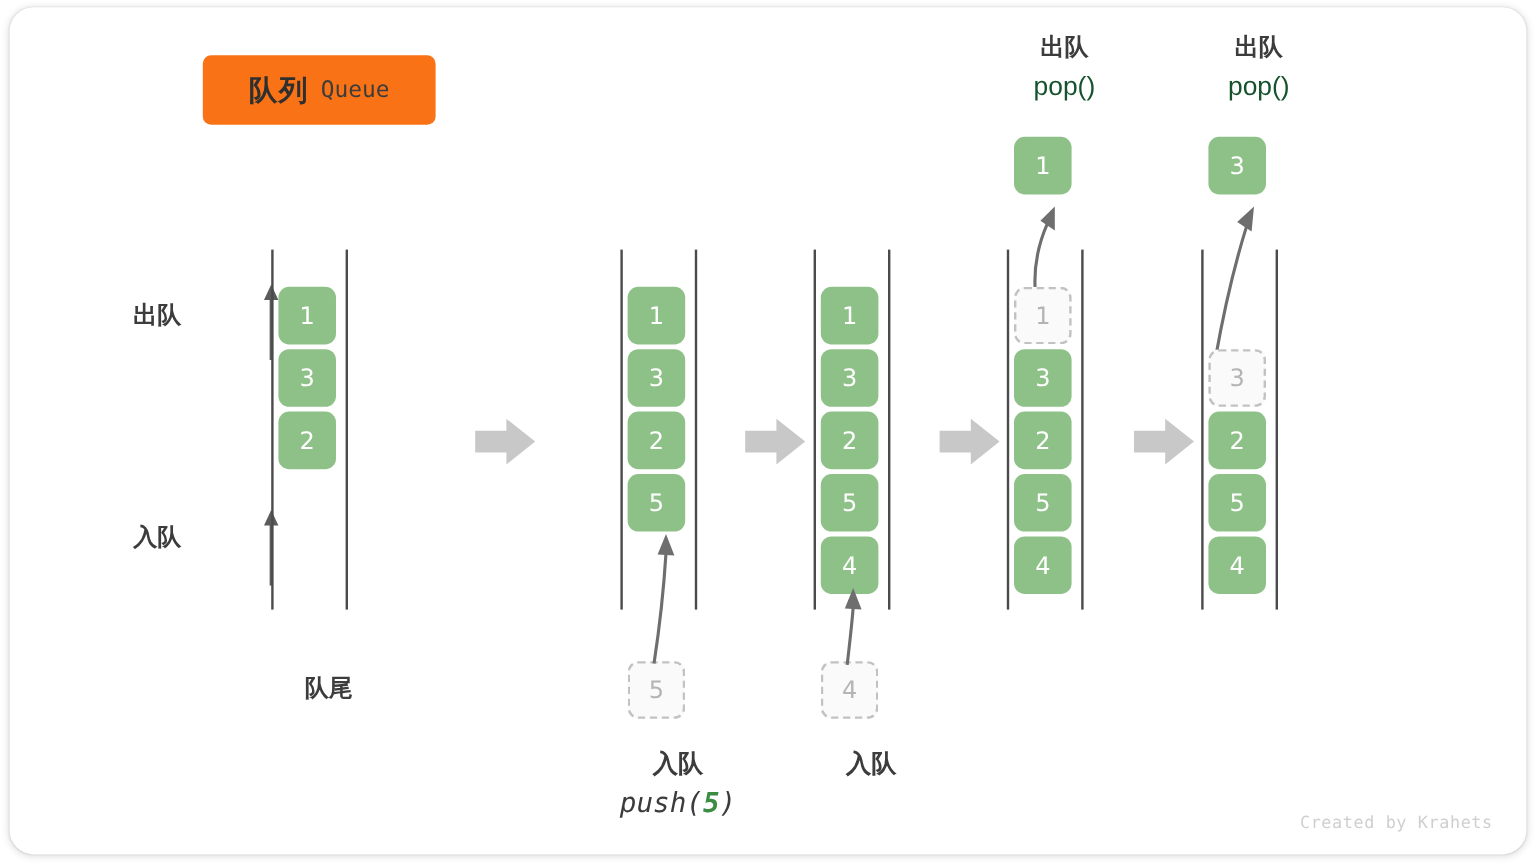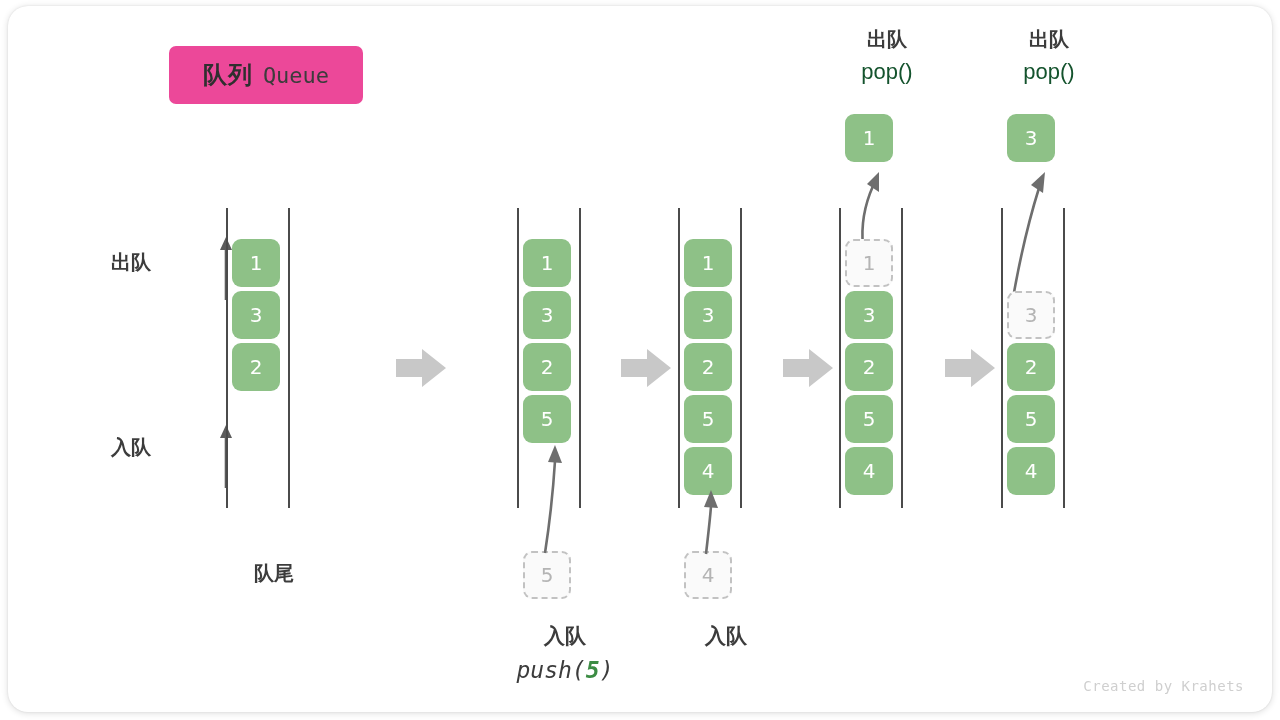--- a/index.html
+++ b/index.html
@@ -31,36 +31,36 @@
     height: 706px;
   }
 
   
   #title-badge {
     position: absolute;
     left: 161px;
     top: 40px;
     width: 194px;
     height: 58px;
-    background: #ec4899;
+    background: #f97316;
     border-radius: 7px;
     display: flex;
     align-items: center;
     justify-content: center;
     gap: 10px;
   }
   #title-badge .cn {
     font-size: 24px;
     font-weight: bold;
     color: #2f2f2f;
     letter-spacing: 1px;
   }
   #title-badge .en {
     font-family: "DejaVu Sans Mono", "Liberation Mono", monospace;
-    font-size: 22px;
+    font-size: 19px;
     color: #3c3c3c;
   }
 
   
   .col {
     position: absolute;
     top: 0;
     width: 200px;
     height: 706px;
   }

